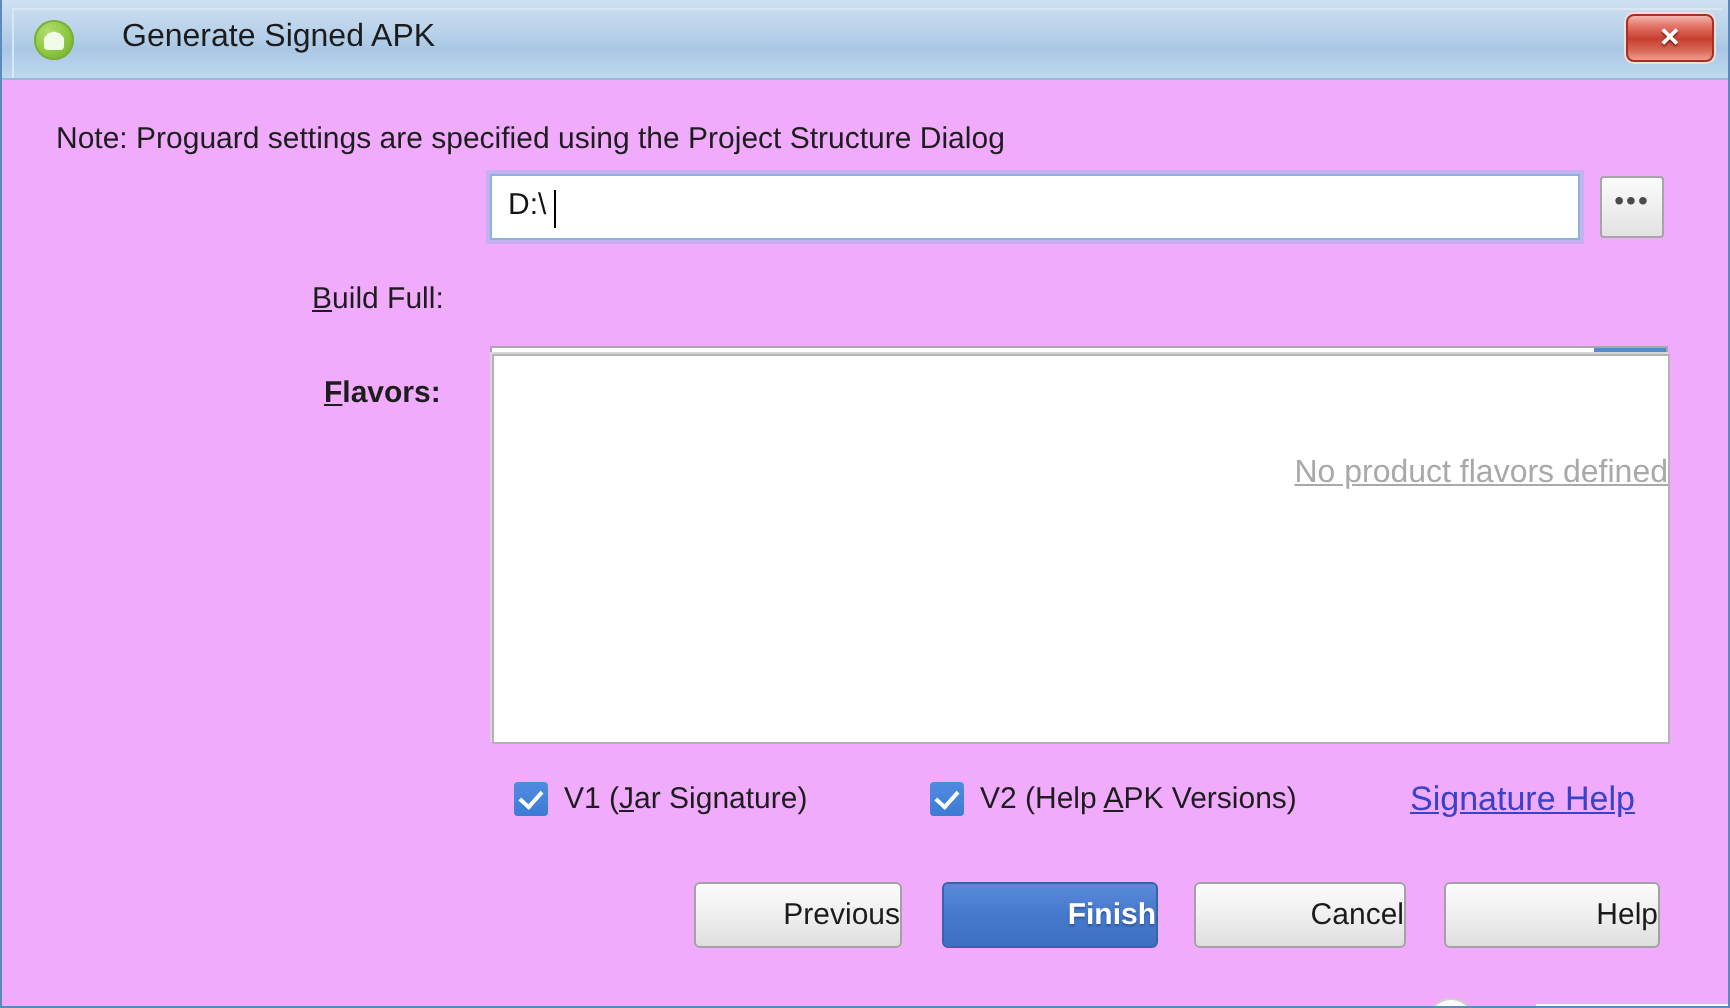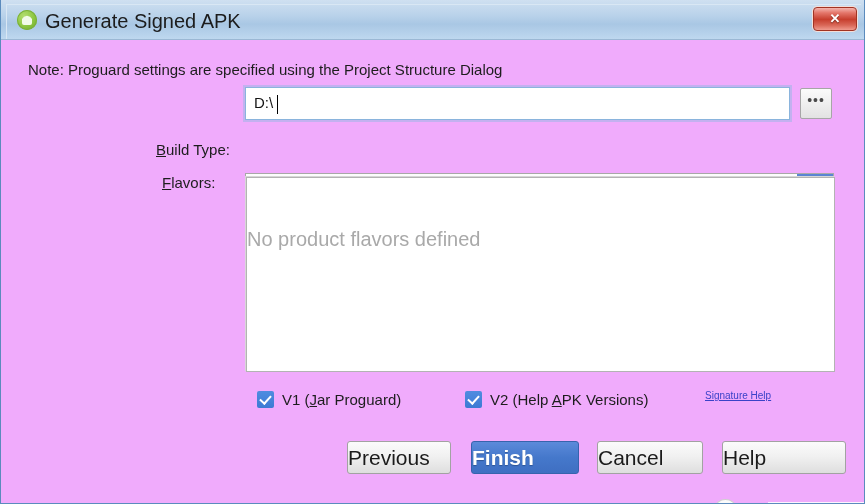--- a/index.html
+++ b/index.html
@@ -48,22 +48,22 @@
     content: "";
     position: absolute;
     left: 5px; top: 5px;
     width: 10px; height: 10px;
     background: #f2fbe8;
     border-radius: 2px;
     clip-path: polygon(0 40%, 20% 18%, 50% 8%, 80% 18%, 100% 40%, 100% 100%, 0 100%);
   }
   #title-text {
     position: absolute;
-    left: 44px; top: 10px;
-    font-size: 20px;
+    left: 60px; top: 10px;
+    font-size: 16px;
     color: #1c1c1c;
     white-space: nowrap;
   }
   #close-button {
     position: absolute;
     right: 9px; top: 7px;
     width: 44px; height: 24px;
     border-radius: 4px;
     background: linear-gradient(to bottom, #f3b5ae 0%, #e4766a 22%, #c73f2e 52%, #d96757 78%, #ef9b8e 100%);
     border: 1px solid #a23323;
@@ -89,21 +89,21 @@
     font-size: 15px;
     color: #1d1d1d;
     white-space: nowrap;
   }
   .lbl u { text-decoration: underline; }
 
   #note { left: 27px; top: 21px; }
 
   #lbl-dest  { left: 27px;  top: 54px; }
   #lbl-build { left: 155px; top: 101px; }
-  #lbl-flav  { left: 161px; top: 134px; }
+  #lbl-flav  { left: 161px; top: 148px; font-weight: bold; }
   #lbl-sig   { left: 68px;  top: 351px; }
 
   
   #dest-field-wrap {
     position: absolute;
     left: 244px; top: 47px;
     width: 545px; height: 33px;
     border: 1px solid #8ab4dd;
     background: #ffffff;
     box-shadow: 0 0 0 2px rgba(140,185,226,.45);
@@ -177,23 +177,24 @@
     position: absolute;
     left: 245px; top: 137px;
     width: 589px; height: 195px;
     background: #ffffff;
     border: 1px solid #b3b3b3;
     box-shadow: -1px -1px 0 #d7d7d7;
   }
   #flavors-empty {
     position: absolute;
     left: 0; right: 0; top: 50px;
-    text-align: left;
-    font-size: 20px;
+    text-align: right;
+    font-size: 16px;
     color: #a9a9a9;
+    text-decoration: underline;
   }
 
   
   .cb {
     position: absolute;
     width: 17px; height: 17px;
     background: linear-gradient(to bottom, #4f8ce0 0%, #3d7ad4 100%);
     border-radius: 2px;
     cursor: pointer;
   }
@@ -207,51 +208,51 @@
     transform: rotate(42deg);
   }
   #cb-v1 { left: 256px; top: 351px; }
   #cb-v2 { left: 464px; top: 351px; }
   #lbl-v1 { left: 281px; top: 351px; cursor: pointer; }
   #lbl-v2 { left: 489px; top: 351px; cursor: pointer; }
 
   #sig-help {
     position: absolute;
     left: 704px; top: 350px;
-    font-size: 10px;
+    font-size: 17px;
     color: #3a42c8;
     text-decoration: underline;
     white-space: nowrap;
     cursor: pointer;
   }
 
   
   .btn {
     position: absolute;
     height: 33px;
     background: linear-gradient(to bottom, #fbfbfb 0%, #f0f0f0 48%, #dedede 100%);
     border: 1px solid #a2a2a2;
     border-radius: 3px;
-    font-size: 21px;
+    font-size: 15px;
     color: #1b1b1b;
-    text-align: left;
+    text-align: right;
     line-height: 31px;
     cursor: pointer;
   }
   #btn-previous { left: 346px; top: 401px; width: 104px; }
   #btn-finish {
     left: 470px; top: 401px; width: 108px;
     background: linear-gradient(to bottom, #5b8ada 0%, #4578cb 50%, #3f6fc2 100%);
     border: 1px solid #3763ad;
     color: #ffffff;
     font-weight: bold;
     text-shadow: 0 1px 1px rgba(30,60,110,.55);
   }
   #btn-cancel { left: 596px; top: 401px; width: 106px; }
-  #btn-help   { left: 721px; top: 401px; width: 124px; }
+  #btn-help   { left: 721px; top: 401px; width: 108px; }
 
   
   #wechat-mark {
     position: absolute;
     left: 712px; top: 457px;
     width: 52px; height: 36px;
     pointer-events: none;
   }
   #wechat-mark .bub {
     position: absolute;
@@ -296,38 +297,38 @@
 
     <div id="dest-field-wrap">
       <span id="dest-value">D:\</span>
       <span id="caret"></span>
     </div>
 
     <div id="browse-button">
       <span class="dots">•••</span>
     </div>
 
-    <div class="lbl" id="lbl-build"><u>B</u><span>uild Type:</span></div>
+    <div class="lbl" id="lbl-build"><u>B</u><span>uild Full:</span></div>
 
     <div id="build-combo">
       <span id="build-value">release</span>
       <span id="build-arrow-btn">
         <span class="tri"></span>
       </span>
     </div>
 
     <div class="lbl" id="lbl-flav"><u>F</u><span>lavors:</span></div>
 
     <div id="flavors-panel">
       <div id="flavors-empty">No product flavors defined</div>
     </div>
 
 
     <span class="cb" id="cb-v1"></span>
-    <div class="lbl" id="lbl-v1"><span>V1 (</span><u>J</u><span>ar Proguard)</span></div>
+    <div class="lbl" id="lbl-v1"><span>V1 (</span><u>J</u><span>ar Signature)</span></div>
 
     <span class="cb" id="cb-v2"></span>
     <div class="lbl" id="lbl-v2"><span>V2 (Help </span><u>A</u><span>PK Versions)</span></div>
 
     <div id="sig-help">Signature Help</div>
 
     <div class="btn" id="btn-previous">Previous</div>
     <div class="btn" id="btn-finish">Finish</div>
     <div class="btn" id="btn-cancel">Cancel</div>
     <div class="btn" id="btn-help">Help</div>

